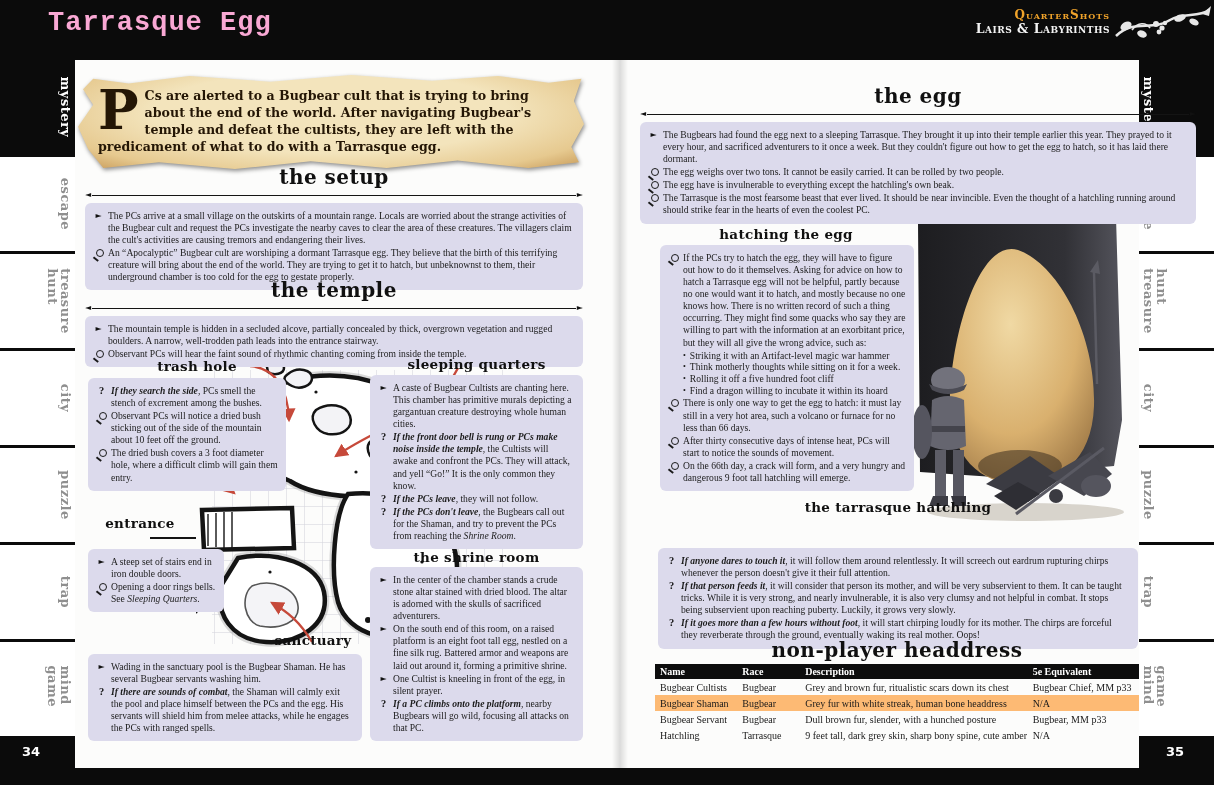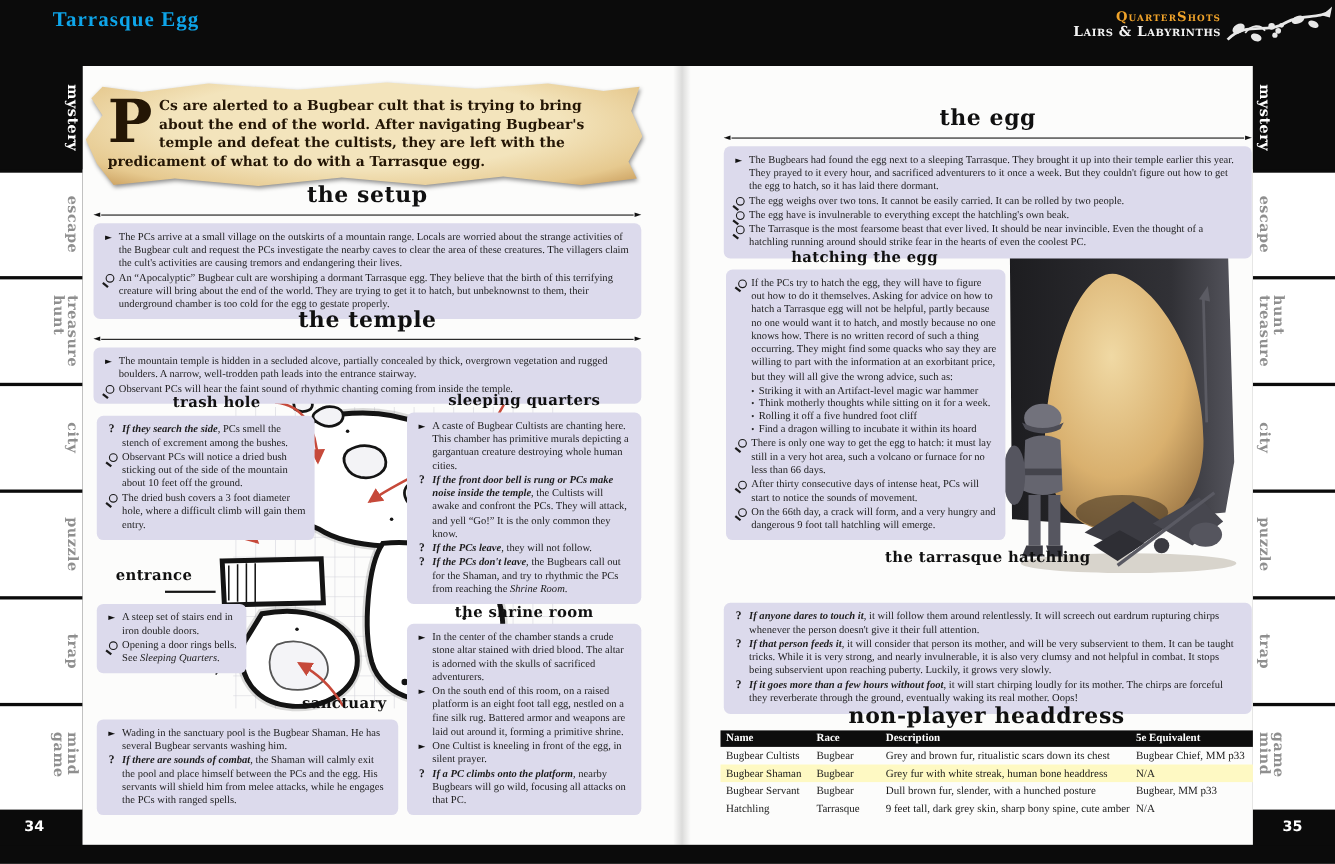--- a/index.html
+++ b/index.html
@@ -1,20 +1,20 @@
 <!DOCTYPE html>
 <html><head>
 <meta charset="utf-8">
 <style>
   html,body{margin:0;padding:0;background:#000;}
   .frame{position:relative;width:1214px;height:785px;background:#0b0b0b;overflow:hidden;
          font-family:"Liberation Serif", serif;}
   
-  .hdr-title{position:absolute;left:48px;top:8px;color:#0ea5e9;font-family:Liberation Serif, serif;
-             font-weight:bold;font-size:19px;letter-spacing:1px;}
+  .hdr-title{position:absolute;left:48px;top:8px;color:#f9a8d4;font-family:Liberation Mono, monospace;
+             font-weight:bold;font-size:27px;letter-spacing:1px;}
   .brand{position:absolute;left:930px;top:9px;width:180px;text-align:right;line-height:1.05;
          font-family:"DejaVu Serif",serif;font-variant:small-caps;}
   .brand .l1{color:#f0a32a;font-size:12px;font-weight:bold;letter-spacing:1px;}
   .brand .l2{color:#f3f3f3;font-size:12.5px;font-weight:bold;letter-spacing:.5px;}
   .ornament{position:absolute;left:1112px;top:2px;}
   
   .spread{position:absolute;left:75px;top:60px;width:1064px;height:708px;background:#fcfcfb;}
   .gutter{position:absolute;left:612px;top:60px;width:16px;height:708px;
           background:linear-gradient(to right,rgba(0,0,0,0),rgba(0,0,0,.13),rgba(0,0,0,0));}
   .botbar{position:absolute;left:0;top:769px;width:1214px;height:16px;background:#0b0b0b;}
@@ -65,21 +65,21 @@
   .sub .sb{font-size:8px;line-height:11px;}
   .map-label{position:absolute;z-index:2;text-align:center;}
   .map-svg{position:absolute;left:196px;top:362px;z-index:1;}
   .dash{position:absolute;left:150px;top:537px;width:46px;height:2px;background:#141414;z-index:2;}
   .egg-illo{position:absolute;left:898px;top:214px;z-index:1;}
   
   .npc{position:absolute;z-index:2;font-family:"Liberation Serif",serif;}
   .npc .thead{display:grid;grid-template-columns:17% 13% 47% 23%;background:#0d0d0d;color:#fff;
               font-weight:bold;font-size:10px;padding:2px 0;}
   .npc .trow{display:grid;grid-template-columns:17% 13% 47% 23%;font-size:10px;color:#1a1a1a;padding:2.5px 0;}
-  .npc .trow:nth-of-type(3){background:#fef9c3;}
+  .npc .trow:nth-of-type(3){background:#fdba74;}
   .npc .cell{padding:0 5px;white-space:nowrap;overflow:hidden;}
 </style>
 </head>
 <body>
 
 <div class="frame">
 
   <div class="hdr-title">Tarrasque Egg</div>
   <div class="brand">
     <div class="l1">QuarterShots</div>
@@ -293,21 +293,21 @@
       <div class="item">
         <span class="bullet q">?</span>
         <div class="itext"><span class="seg-bi">If the front door bell is rung or PCs make noise inside the temple</span><span class="seg-n">, the Cultists will awake and confront the PCs. They will attack, and yell “Go!” It is the only common they know.</span></div>
       </div>
       <div class="item">
         <span class="bullet q">?</span>
         <div class="itext"><span class="seg-bi">If the PCs leave</span><span class="seg-n">, they will not follow.</span></div>
       </div>
       <div class="item">
         <span class="bullet q">?</span>
-        <div class="itext"><span class="seg-bi">If the PCs don't leave</span><span class="seg-n">, the Bugbears call out for the Shaman, and try to rhythmic the PCs from reaching the </span><span class="seg-i">Shrine Room</span><span class="seg-n">.</span></div>
+        <div class="itext"><span class="seg-bi">If the PCs don't leave</span><span class="seg-n">, the Bugbears call out for the Shaman, and try to prevent the PCs from reaching the </span><span class="seg-i">Shrine Room</span><span class="seg-n">.</span></div>
       </div>
     </div>
 
   <div class="map-label h-sub" style="left:88px;top:515px;width:104px;">entrance</div>
   <div class="dash"></div>
   <div class="sec box" style="left:88px;top:549px;width:120px;">
       <div class="item">
         <span class="bullet ar">►</span>
         <div class="itext"><span class="seg-n">A steep set of stairs end in iron double doors.</span></div>
       </div>
@@ -344,21 +344,21 @@
       <div class="item">
         <span class="bullet ar">►</span>
         <div class="itext"><span class="seg-n">One Cultist is kneeling in front of the egg, in silent prayer.</span></div>
       </div>
       <div class="item">
         <span class="bullet q">?</span>
         <div class="itext"><span class="seg-bi">If a PC climbs onto the platform</span><span class="seg-n">, nearby Bugbears will go wild, focusing all attacks on that PC.</span></div>
       </div>
     </div>
 
-  <section class="sec" style="left:658px;top:86px;width:480px;margin-top:11px;">
+  <section class="sec" style="left:640px;top:86px;width:556px;">
     <h2 class="h-main">the egg</h2>
     <div class="rule">
         <span class="cap">◄</span>
         <span class="ln"></span>
         <span class="cap">►</span>
       </div>
     <div class="box">
         <div class="item">
           <span class="bullet ar">►</span>
           <div class="itext"><span class="seg-n">The Bugbears had found the egg next to a sleeping Tarrasque. They brought it up into their temple earlier this year. They prayed to it every hour, and sacrificed adventurers to it once a week. But they couldn't figure out how to get the egg to hatch, so it has laid there dormant.</span></div>

